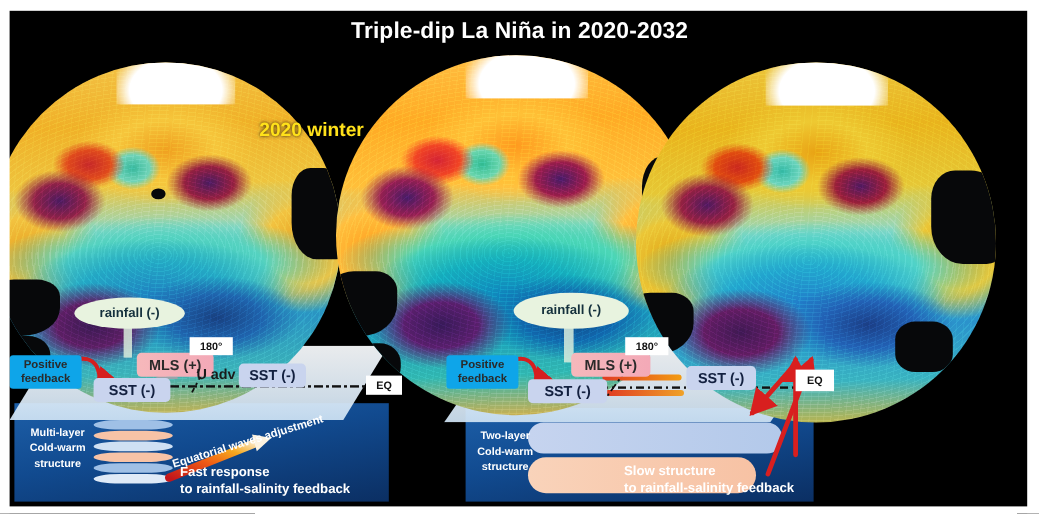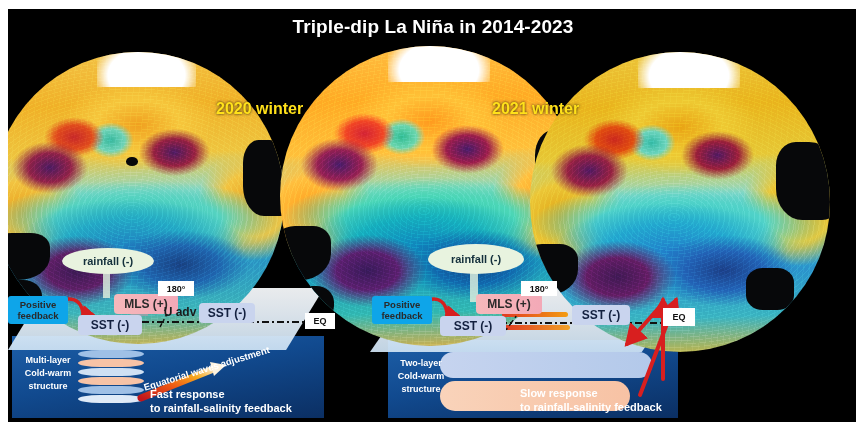--- a/index.html
+++ b/index.html
@@ -137,21 +137,20 @@
   <div class="globe" id="g2" style="left:280px;top:46px;width:300px;height:300px;">
     <div class="sea">
       <div class="sst" style="filter:hue-rotate(-6deg) saturate(1.08);"></div>
       <div class="filament"></div>
       <div class="icecap"></div>
       <div class="land" style="left:-3%;top:60%;width:20%;height:18%;border-radius:40% 30% 50% 25%;"></div>
       <div class="land" style="left:5%;top:80%;width:13%;height:12%;border-radius:45%;"></div>
       <div class="land" style="left:85%;top:28%;width:20%;height:28%;border-radius:30% 50% 30% 40%;"></div>
     </div>
   </div>
-  <div class="year" style="left:492px;top:100px;">2021 winter</div>
 
   <div class="globe" id="g3" style="left:530px;top:52px;width:300px;height:300px;">
     <div class="sea">
       <div class="sst" style="filter:hue-rotate(4deg) saturate(1.05);"></div>
       <div class="filament"></div>
       <div class="icecap"></div>
       <div class="land" style="left:-4%;top:64%;width:20%;height:17%;border-radius:40% 30% 50% 25%;"></div>
       <div class="land" style="left:82%;top:30%;width:22%;height:26%;border-radius:30% 50% 30% 40%;"></div>
       <div class="land" style="left:72%;top:72%;width:16%;height:14%;border-radius:35%;"></div>
     </div>
@@ -221,21 +220,21 @@
   <div class="capsule" style="left:440px;top:381px;width:190px;height:30px;background:linear-gradient(90deg,#f9d3ba,#f7c2a4);"></div>
 
   <div class="lbl txt-white" style="left:392px;top:355px;width:58px;height:42px;font-size:9px;line-height:13px;flex-direction:column;text-align:center;">
     <span>Two-layer</span>
     <span>Cold-warm</span>
     <span>structure</span>
   </div>
 
 
   <div class="lbl txt-white" style="left:520px;top:385px;width:182px;height:30px;font-size:11px;line-height:14px;flex-direction:column;align-items:flex-start;">
-    <span>Slow response</span>
+    <span>Slow structure</span>
     <span>to rainfall-salinity feedback</span>
   </div>
 
   <svg class="ov" viewBox="0 0 866 428">
     <defs>
       <marker id="redArrow" markerWidth="7" markerHeight="7" refX="5.2" refY="3" orient="auto">
         <path d="M0,0 L6,3 L0,6 z" fill="#d61f1f"></path>
       </marker>
       <marker id="redArrow2" markerWidth="6" markerHeight="6" refX="4.6" refY="3" orient="auto">
         <path d="M0,0 L5.5,3 L0,6 z" fill="#d81f1f"></path>
@@ -275,14 +274,14 @@
       <path d="M663,303 L627,344" marker-end="url(#redArrow2)"></path>
       <path d="M640,395 L676,300" marker-end="url(#redArrow2)"></path>
     </g>
   </svg>
 
   <div class="edge top"></div>
   <div class="edge bottom"></div>
   <div class="edge left"></div>
   <div class="edge right"></div>
 
-  <div id="title">Triple-dip La Niña in 2014-2023</div>
+  <div id="title">Triple-dip La Niña in 2020-2032</div>
 </div>
 
 </body></html>

